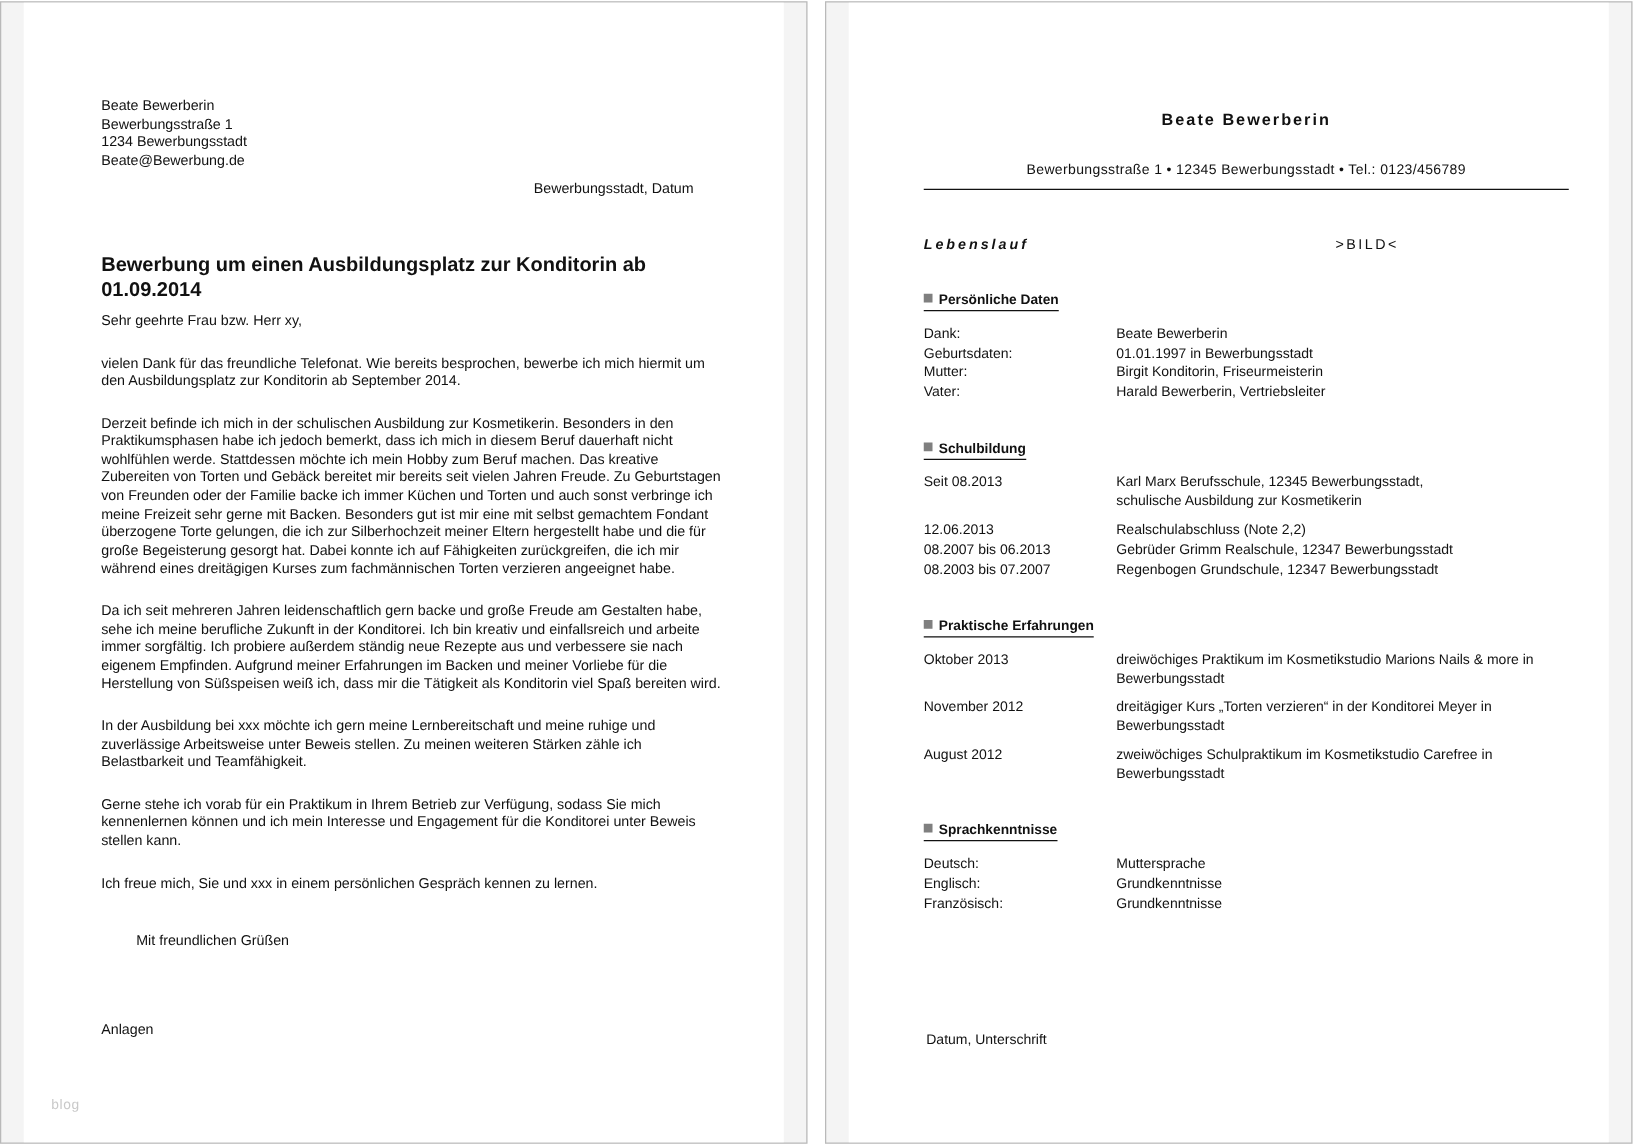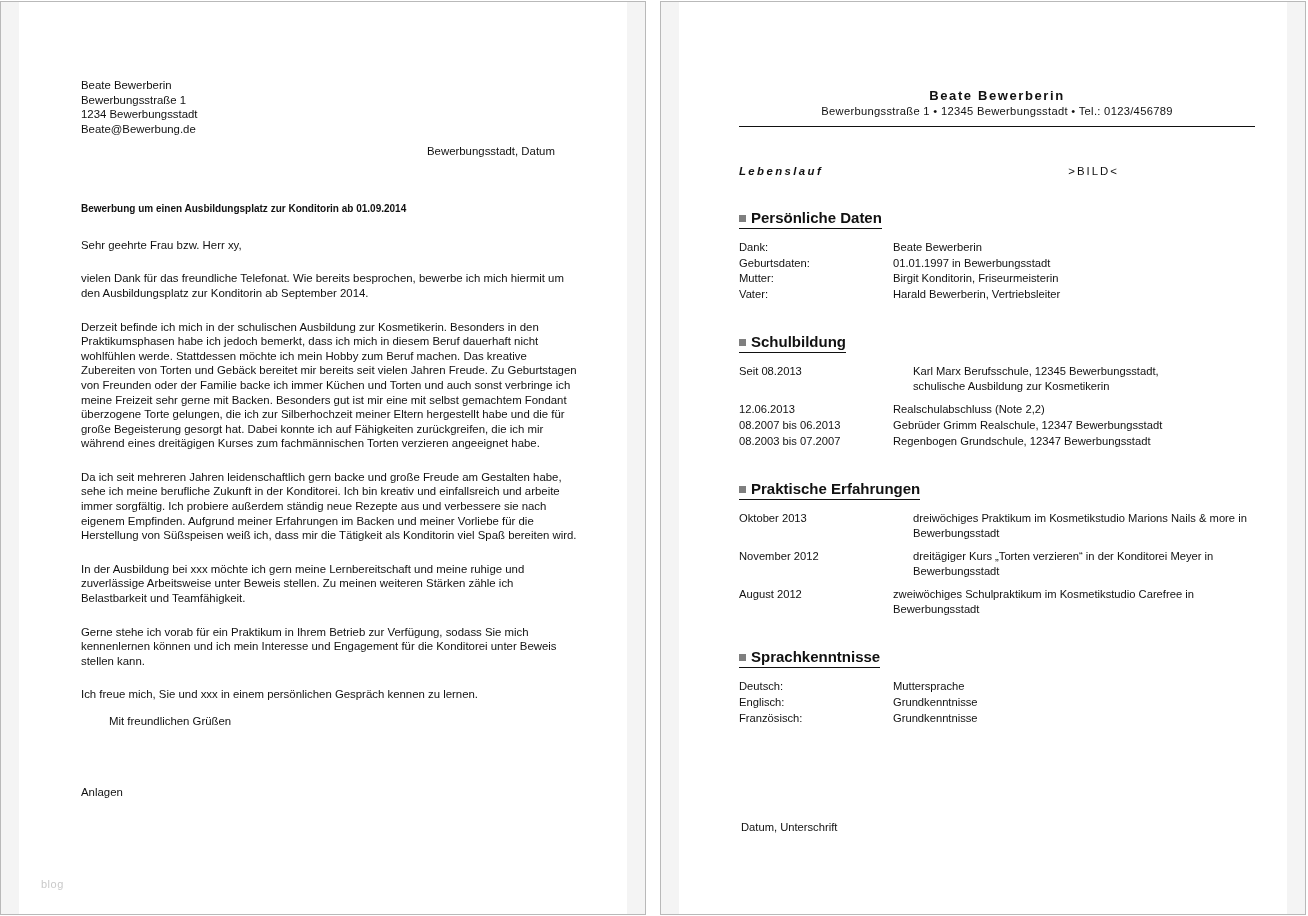--- a/index.html
+++ b/index.html
@@ -70,31 +70,31 @@
     white-space: pre;
   }
   .place-date {
     margin-top: 8px;
     text-align: left;
     padding-left: 346px;
   }
   .subject {
     margin-top: 44px;
     font-weight: bold;
-    font-size: 10px;
+    font-size: 16px;
   }
   .salutation {
-    margin-top: 22px;
+    margin-top: 6px;
   }
   .para {
     margin-top: 19px;
     text-align: left;
   }
   .closing {
-    margin-top: 12px;
+    margin-top: 32px;
     padding-left: 28px;
   }
   .attachments {
     margin-top: 56px;
   }
   .watermark {
     position: absolute;
     left: 22px;
     bottom: 24px;
     font-size: 11px;
@@ -112,21 +112,21 @@
     color: #111;
   }
   .cv-name {
     margin-top: 86px;
     text-align: center;
     font-weight: bold;
     font-size: 13px;
     letter-spacing: 1.6px;
   }
   .cv-contact {
-    margin-top: 2px;
+    margin-top: 27px;
     text-align: center;
     font-size: 11.2px;
     letter-spacing: 0.3px;
   }
   .cv-rule {
     margin-top: 9px;
     border-bottom: 1.6px solid #111;
     width: 100%;
   }
   .cv-titlerow {
@@ -148,41 +148,40 @@
     margin-left: 12px;
   }
   .section {
     margin-top: 32px;
   }
   .section-head {
     display: inline-block;
     border-bottom: 1px solid #111;
     padding-bottom: 2px;
     font-weight: bold;
-    font-size: 15px;
+    font-size: 11px;
   }
   .bullet-sq {
     display: inline-block;
     width: 7px;
     height: 7px;
     background: #7f7f7f;
     margin-right: 5px;
     vertical-align: 1px;
   }
   .rows {
     margin-top: 11px;
   }
   .row {
     display: flex;
     align-items: flex-start;
     margin-bottom: 1px;
   }
   .row-gap {
     margin-bottom: 9px;
-    gap: 20px;
   }
   .row .c1 {
     width: 154px;
     flex: 0 0 154px;
     line-height: 1.3;
   }
   .row .c2 {
     flex: 1 1 auto;
     line-height: 1.3;
   }

